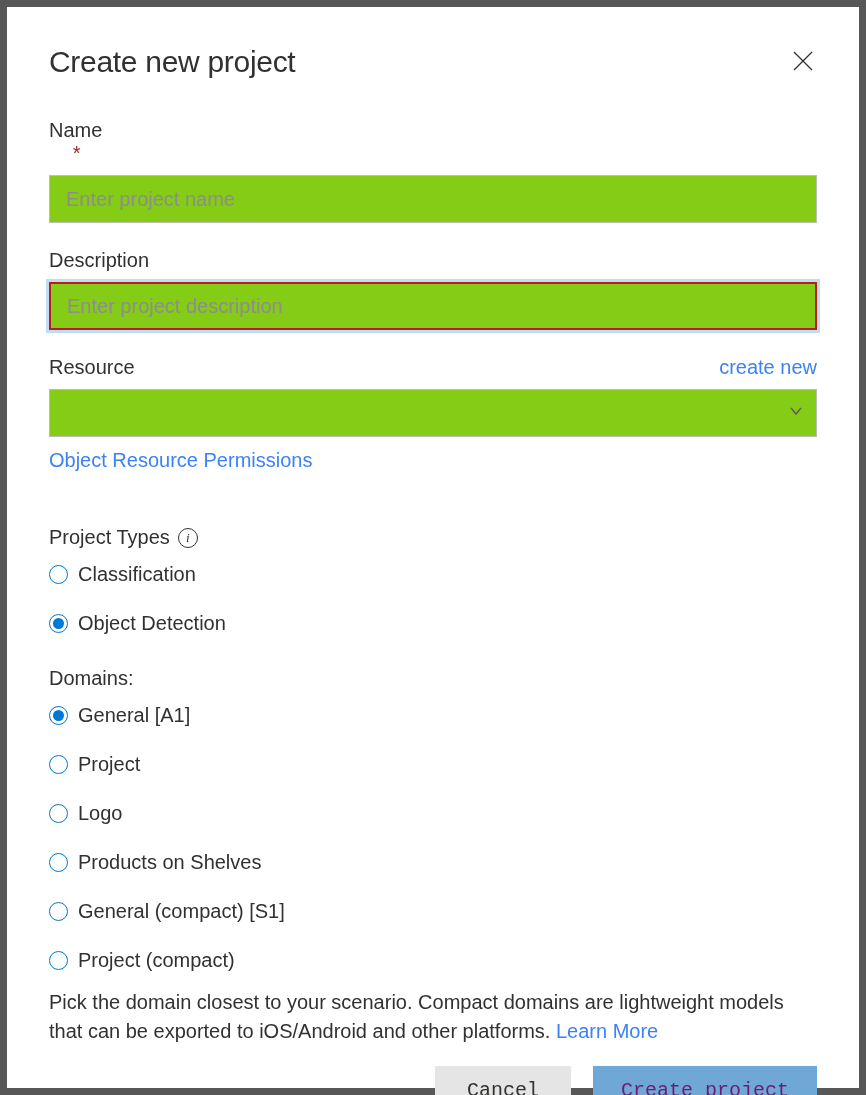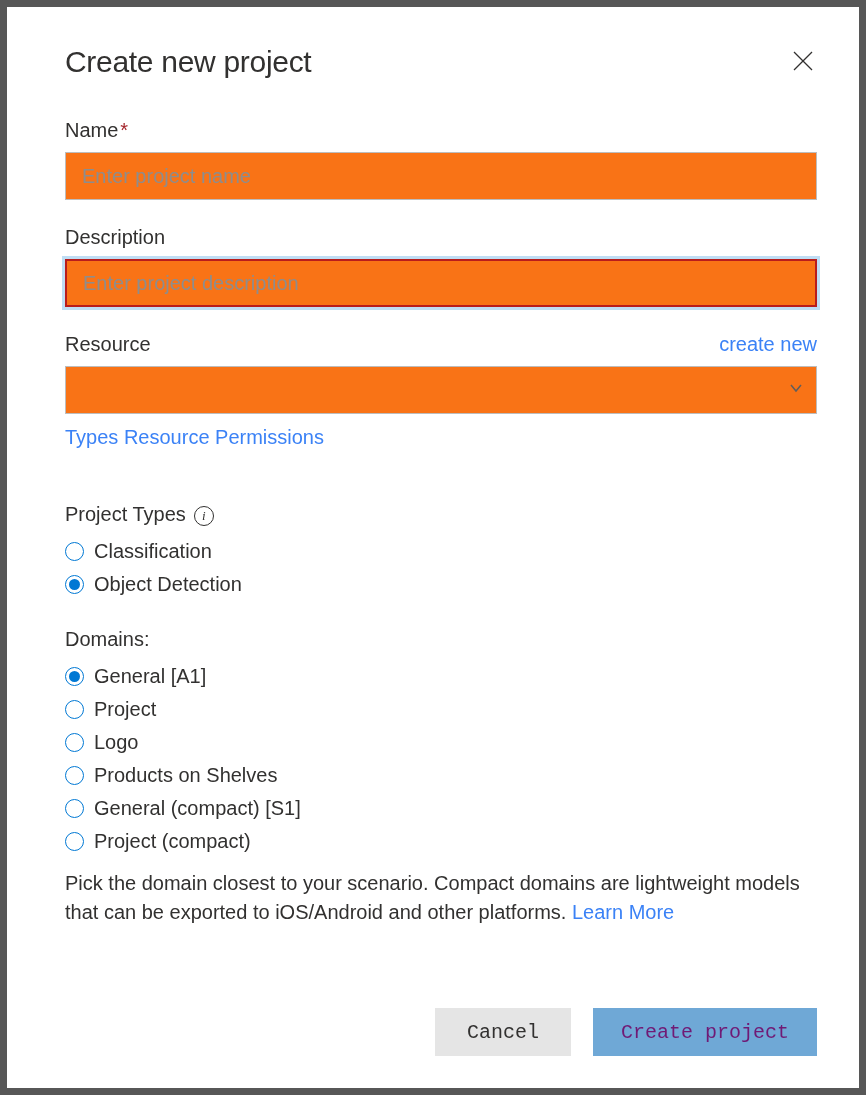--- a/index.html
+++ b/index.html
@@ -6,21 +6,21 @@
   html, body {
     width: 866px; height: 1095px;
     font-family: "Segoe UI", -apple-system, BlinkMacSystemFont, sans-serif;
     background: #575757;
     overflow: hidden;
   }
   .modal {
     position: absolute;
     top: 7px; left: 7px; right: 7px; bottom: 7px;
     background: #fff;
-    padding: 38px 42px 32px 58px;
+    padding: 38px 42px 32px 42px;
     display: flex;
     flex-direction: column;
   }
   .modal-header {
     display: flex;
     justify-content: space-between;
     align-items: flex-start;
     margin-bottom: 40px;
   }
   .modal-title {
@@ -44,33 +44,34 @@
     justify-content: space-between;
     align-items: baseline;
     margin-bottom: 10px;
   }
   .field-label {
     font-size: 20px;
     font-weight: 400;
     color: #323130;
     display: flex;
     align-items: center;
+    flex-direction: column;
   }
   .required-star { color: #a4262c; margin-left: 2px; }
 
   .text-input, .select-input {
     width: 100%;
     height: 48px;
     border: 1px solid #bdbdbd;
     padding: 0 16px;
     font-size: 20px;
     font-family: inherit;
     color: #323130;
     outline: none;
-    background: #f97316;
+    background: #84cc16;
   }
   .text-input::placeholder { color: #8d8d8d; }
   .text-input.focused {
     border: 2px solid #b91c1c;
     box-shadow: 0 0 0 3px rgba(0,120,212,0.25);
   }
 
   .select-wrap { position: relative; }
   .select-input {
     appearance: none;
@@ -93,38 +94,38 @@
     text-decoration: none;
   }
   .link.small-top { margin-top: 12px; display: inline-block; }
 
   .section-label {
     font-size: 20px;
     font-weight: 400;
     color: #323130;
     margin-bottom: 14px;
     display: flex;
-    align-items: flex-end;
+    align-items: center;
     gap: 8px;
   }
   .info-icon {
     width: 20px; height: 20px;
     border: 1.3px solid #323130;
     border-radius: 50%;
     display: inline-flex;
     align-items: center;
     justify-content: center;
     font-size: 13px;
     font-style: italic;
     font-family: Georgia, serif;
     color: #323130;
     cursor: default;
   }
 
-  .radio-group { display: flex; flex-direction: column; gap: 10px; }
+  .radio-group { display: flex; flex-direction: column; gap: 26px; }
   .radio-row {
     display: flex;
     align-items: center;
     gap: 10px;
     font-size: 20px;
     color: #323130;
     cursor: pointer;
   }
   .radio {
     width: 19px; height: 19px;
@@ -217,21 +218,21 @@
     <div class="select-wrap">
       <select class="select-input">
         <option></option>
       </select>
       <span class="select-chevron">
         <svg viewBox="0 0 14 14">
             <polyline points="2,4 7,10 12,4"></polyline>
           </svg>
       </span>
     </div>
-    <a class="link small-top">Types Resource Permissions</a>
+    <a class="link small-top">Object Resource Permissions</a>
   </div>
 
   <div class="project-types-block">
     <div class="section-label">
       <span>Project Types</span>
       <span class="info-icon">i</span>
     </div>
     <div class="radio-group" id="project-types-group">
         <div class="radio-row">
           <span class="radio"></span>

